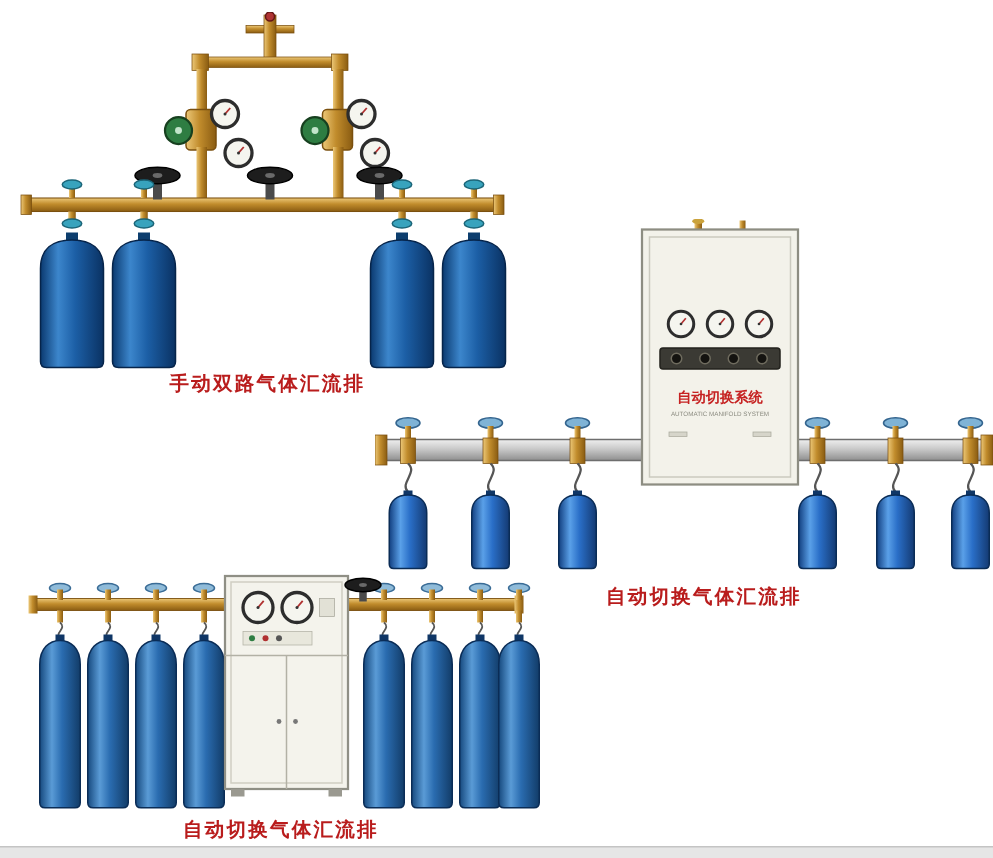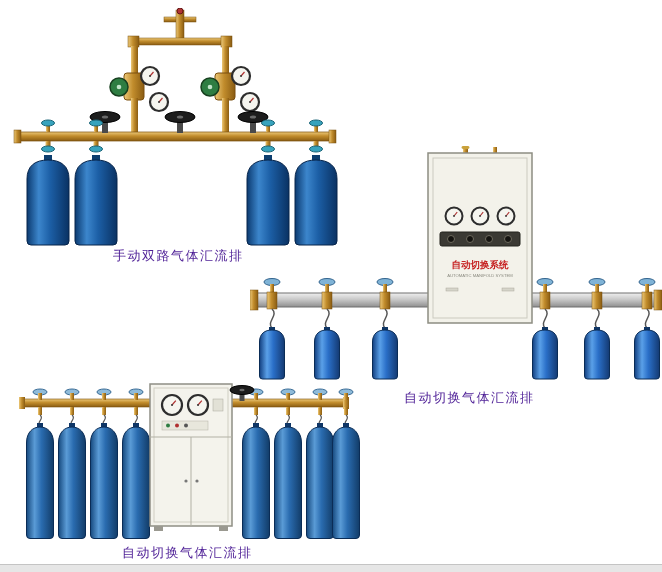--- a/index.html
+++ b/index.html
@@ -6,24 +6,24 @@
   html,body { width:662px; height:572px; }
   body {
     position:relative;
     background:#ffffff;
     overflow:hidden;
     font-family:"Liberation Sans", sans-serif;
   }
   .art { position:absolute; }
   .caption {
     position:absolute;
-    font-weight:normal;
+    font-weight:bold;
     font-size:13px;
     letter-spacing:1.5px;
-    color:#4c1d95;
+    color:#b91c1c;
     white-space:nowrap;
   }
   svg text { font-family:"Liberation Sans", sans-serif; }
   .bottom-strip {
     position:absolute;
     left:0; top:564px;
     width:662px; height:8px;
     background:#e6e6e6;
     border-top:1px solid #c4c4c4;
   }

